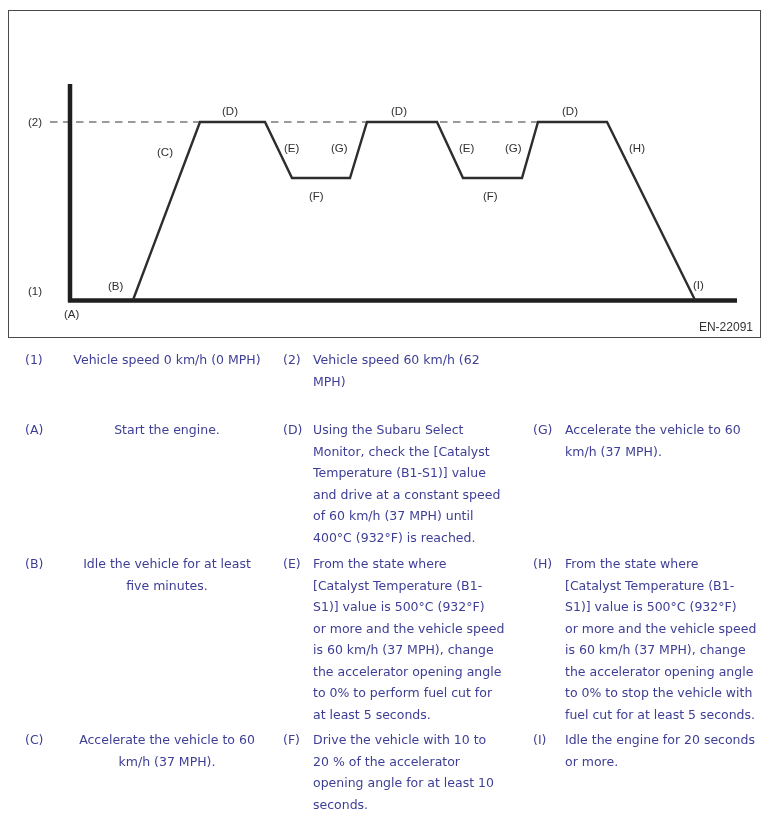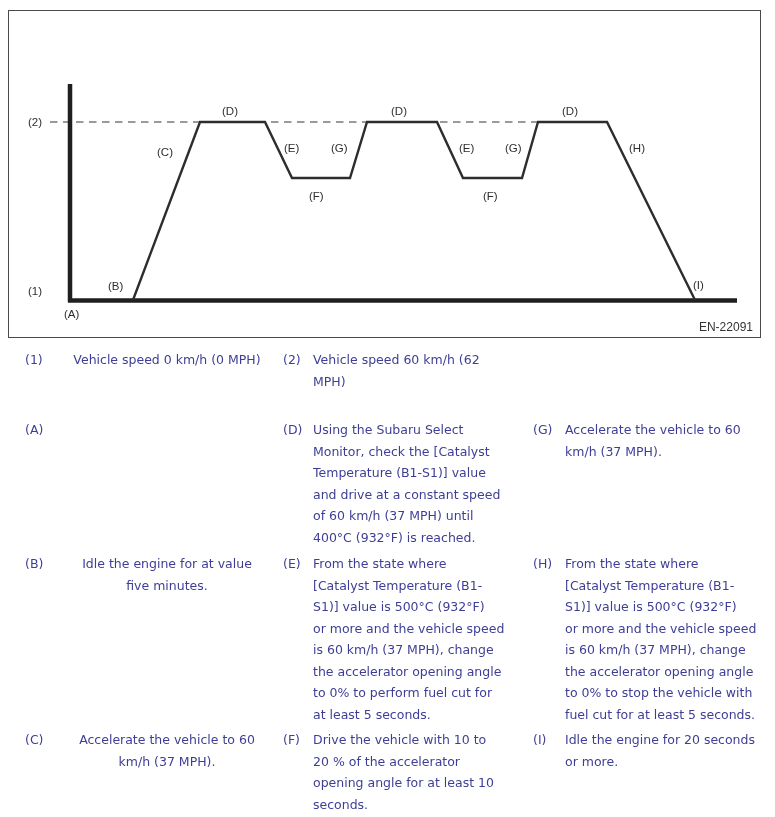--- a/index.html
+++ b/index.html
@@ -101,39 +101,40 @@
     <div class="txt">Vehicle speed 0 km/h (0 MPH)</div>
   </div>
   <div class="entry c2 r1">
     <span class="key">(2)</span>
     <div class="txt">Vehicle speed 60 km/h (62
 MPH)</div>
   </div>
 
   <div class="entry c1 r2">
     <span class="key">(A)</span>
+    <div class="txt">Start the engine.</div>
   </div>
   <div class="entry c2 r2">
     <span class="key">(D)</span>
     <div class="txt">Using the Subaru Select
 Monitor, check the [Catalyst
 Temperature (B1-S1)] value
 and drive at a constant speed
 of 60 km/h (37 MPH) until
 400°C (932°F) is reached.</div>
   </div>
   <div class="entry c3 r2">
     <span class="key">(G)</span>
     <div class="txt">Accelerate the vehicle to 60
 km/h (37 MPH).</div>
   </div>
 
   <div class="entry c1 r3">
     <span class="key">(B)</span>
-    <div class="txt">Idle the engine for at value
+    <div class="txt">Idle the vehicle for at least
 five minutes.</div>
   </div>
   <div class="entry c2 r3">
     <span class="key">(E)</span>
     <div class="txt">From the state where
 [Catalyst Temperature (B1-
 S1)] value is 500°C (932°F)
 or more and the vehicle speed
 is 60 km/h (37 MPH), change
 the accelerator opening angle

